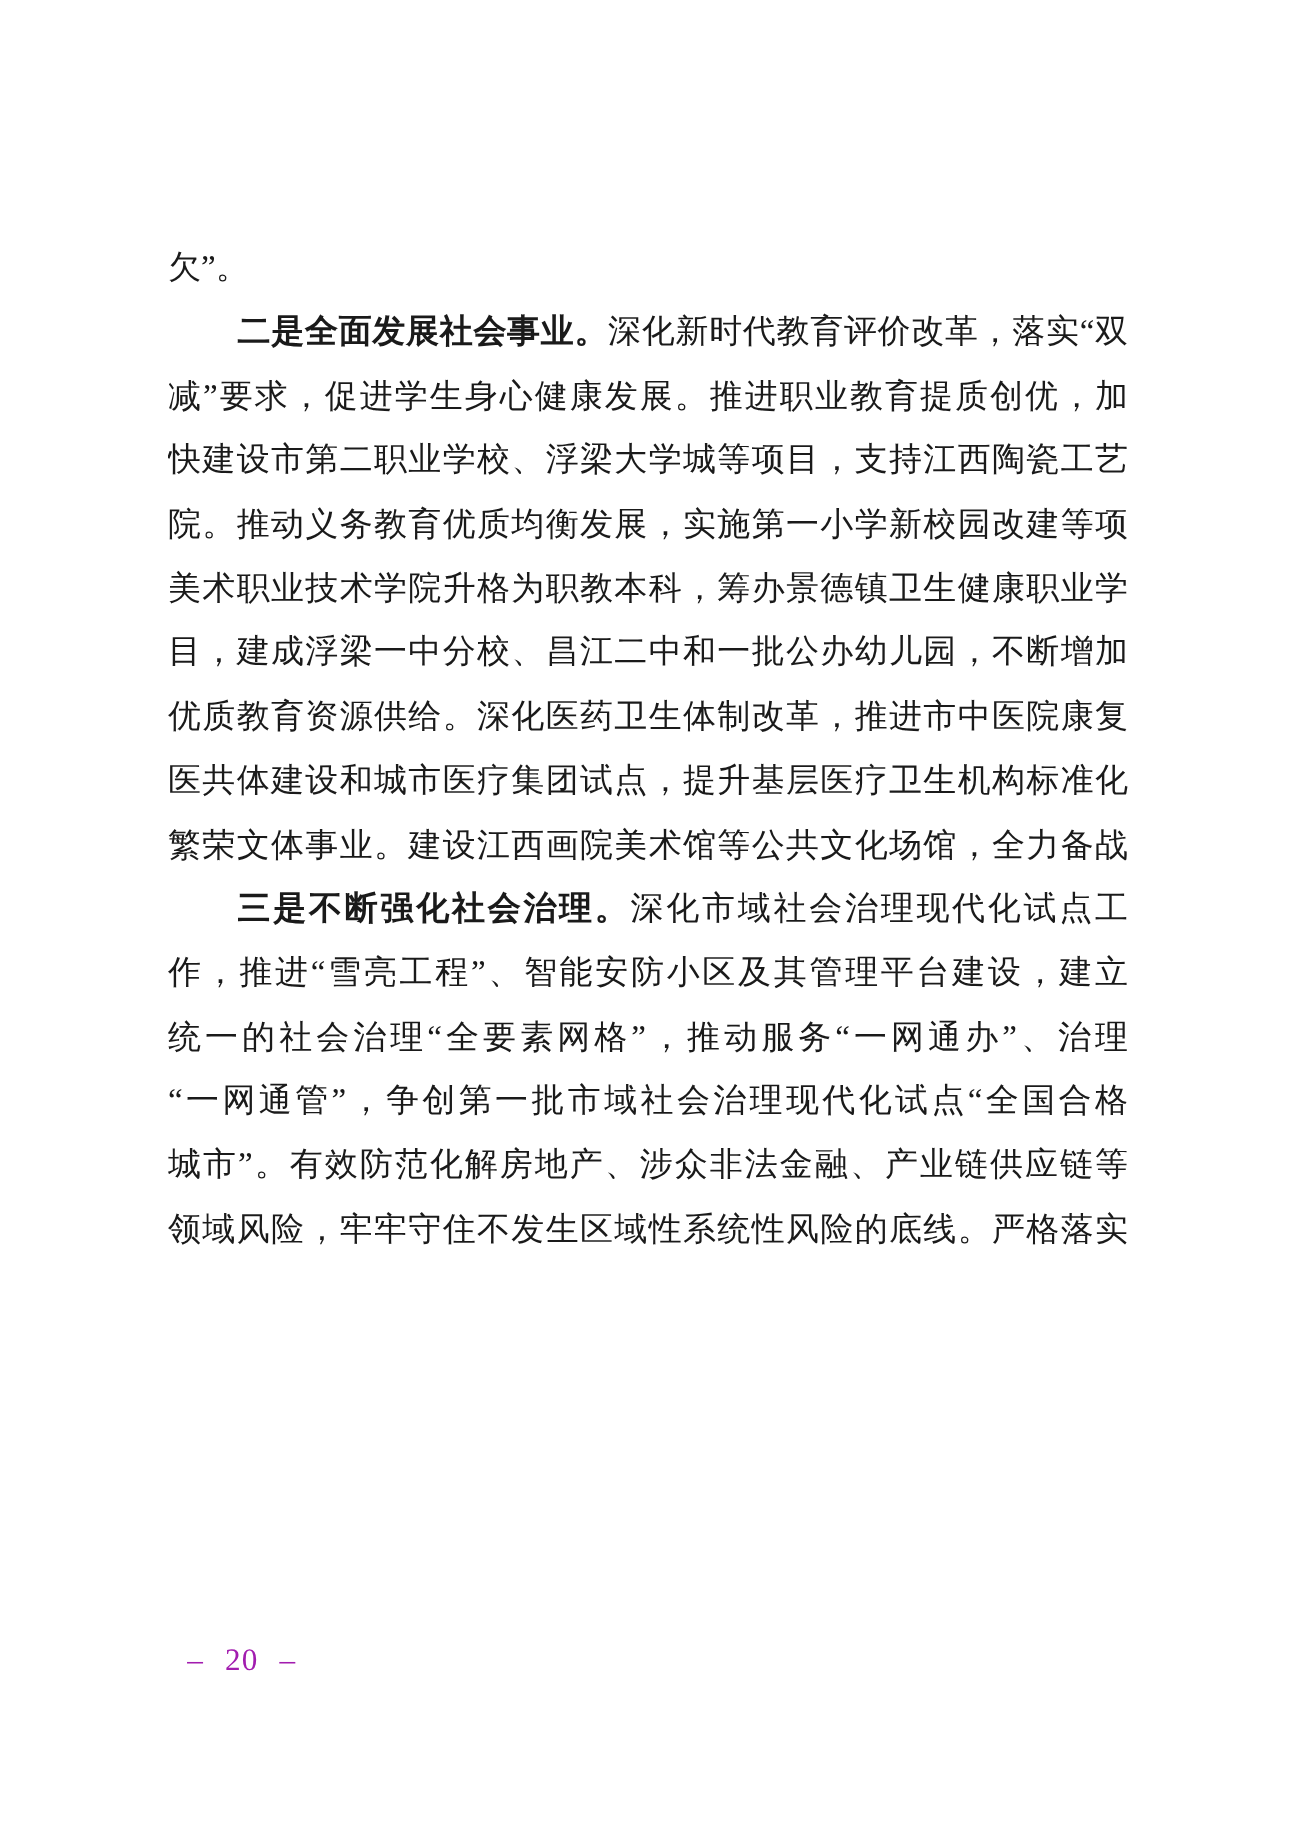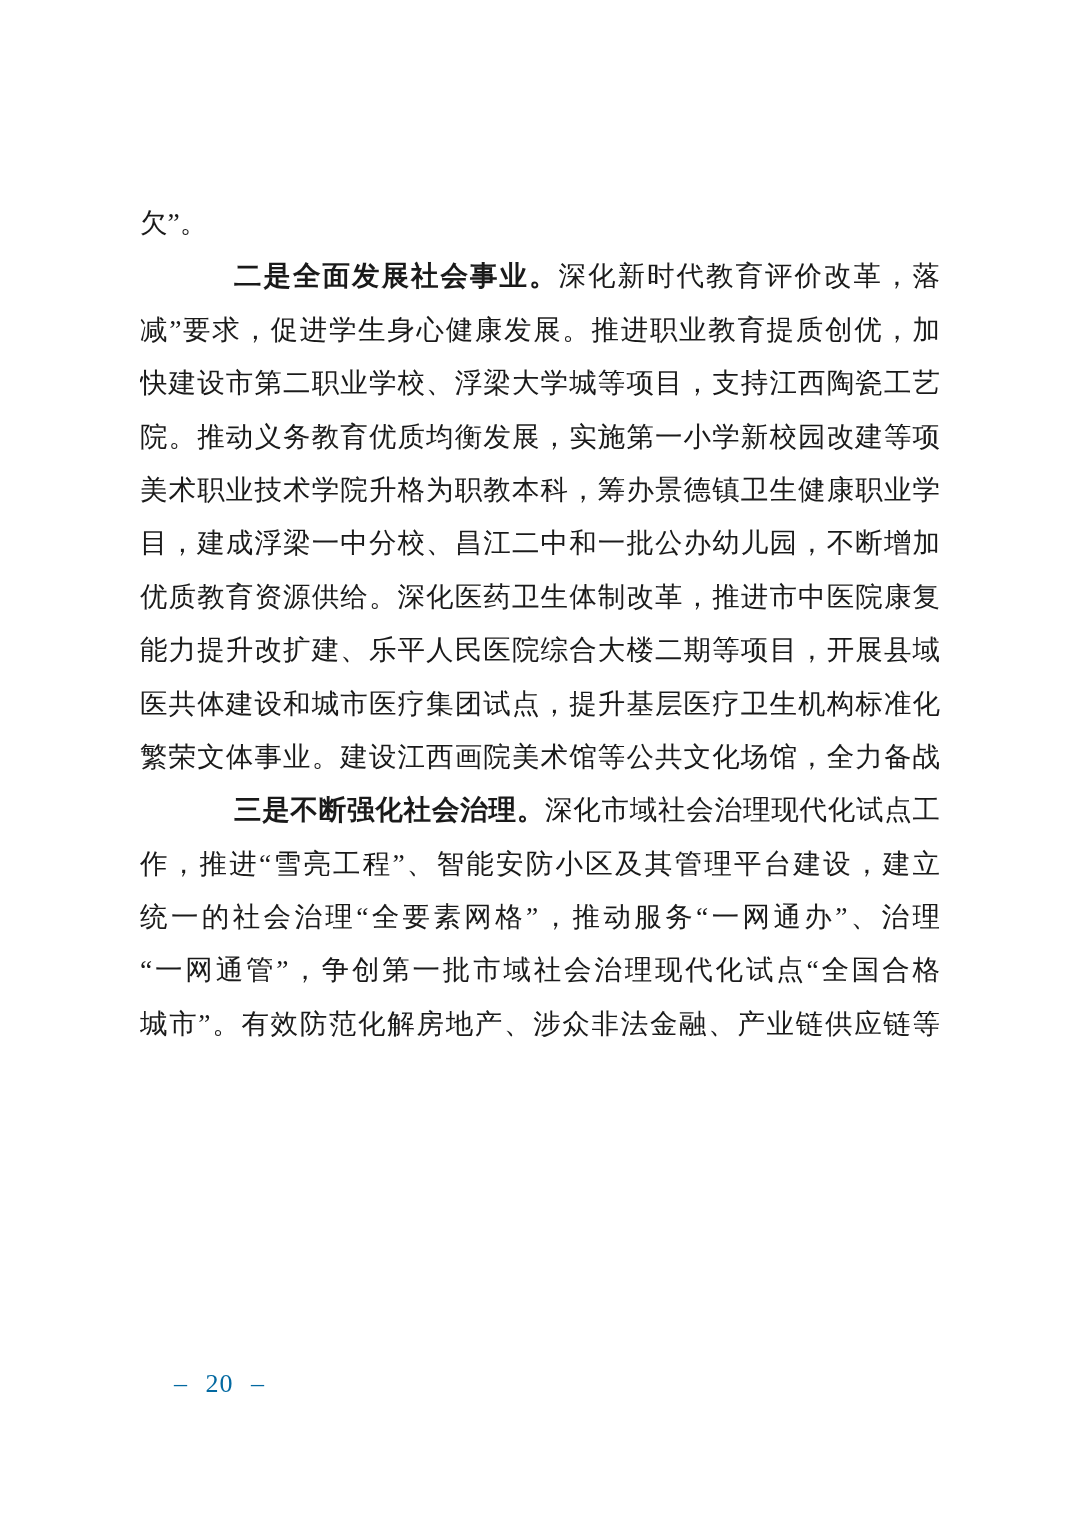--- a/index.html
+++ b/index.html
@@ -33,49 +33,48 @@
   }
   .text-line.no-justify {
     text-align: left;
     text-align-last: auto;
   }
   .text-line.indent {
     text-indent: 58px;
   }
   .bold {
     font-weight: bold;
-    margin-left: 36px;
   }
   .page-number {
     position: absolute;
-    left: 174px;
+    left: 156px;
     top: 1366px;
     font-size: 26px;
     line-height: 36px;
-    color: #0369a1;
+    color: #a21caf;
     word-spacing: 10px;
     letter-spacing: 1px;
   }
 </style>
 </head>
 <body>
 
 <div class="page">
   <div class="doc-body">
       <div class="text-line no-justify">欠”。</div>
       <div class="text-line indent"><span class="bold">二是全面发展社会事业。</span>深化新时代教育评价改革，落实“双</div>
       <div class="text-line">减”要求，促进学生身心健康发展。推进职业教育提质创优，加</div>
       <div class="text-line">快建设市第二职业学校、浮梁大学城等项目，支持江西陶瓷工艺</div>
       <div class="text-line">院。推动义务教育优质均衡发展，实施第一小学新校园改建等项</div>
       <div class="text-line">美术职业技术学院升格为职教本科，筹办景德镇卫生健康职业学</div>
       <div class="text-line">目，建成浮梁一中分校、昌江二中和一批公办幼儿园，不断增加</div>
       <div class="text-line">优质教育资源供给。深化医药卫生体制改革，推进市中医院康复</div>
-      <div class="text-line">能力提升改扩建、乐平人民医院综合大楼二期等项目，开展县域</div>
       <div class="text-line">医共体建设和城市医疗集团试点，提升基层医疗卫生机构标准化</div>
       <div class="text-line">繁荣文体事业。建设江西画院美术馆等公共文化场馆，全力备战</div>
       <div class="text-line indent"><span class="bold">三是不断强化社会治理。</span>深化市域社会治理现代化试点工</div>
       <div class="text-line">作，推进“雪亮工程”、智能安防小区及其管理平台建设，建立</div>
       <div class="text-line">统一的社会治理“全要素网格”，推动服务“一网通办”、治理</div>
       <div class="text-line">“一网通管”，争创第一批市域社会治理现代化试点“全国合格</div>
       <div class="text-line">城市”。有效防范化解房地产、涉众非法金融、产业链供应链等</div>
+      <div class="text-line">领域风险，牢牢守住不发生区域性系统性风险的底线。严格落实</div>
     </div>
   <div class="page-number">– 20 –</div>
 </div>
 
 </body></html>

